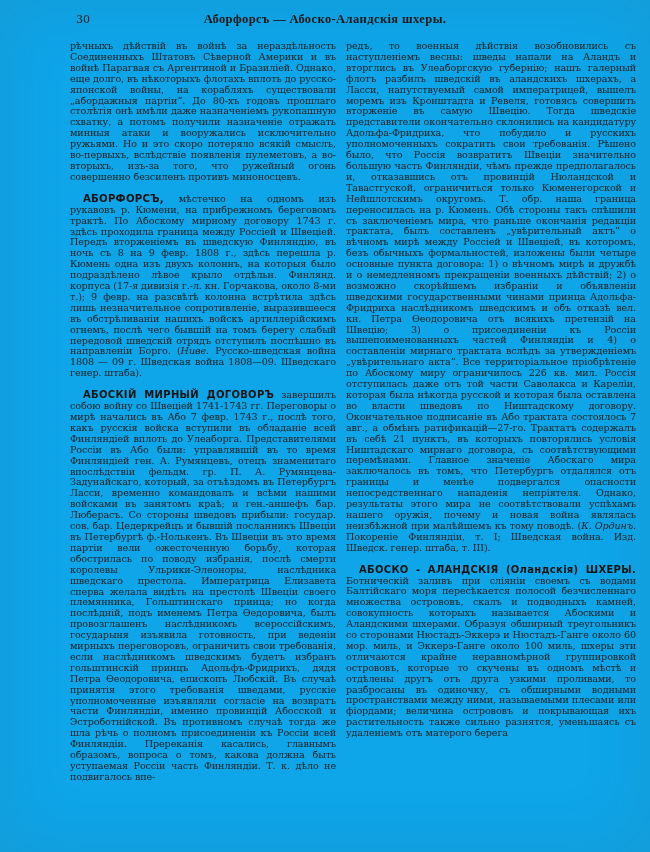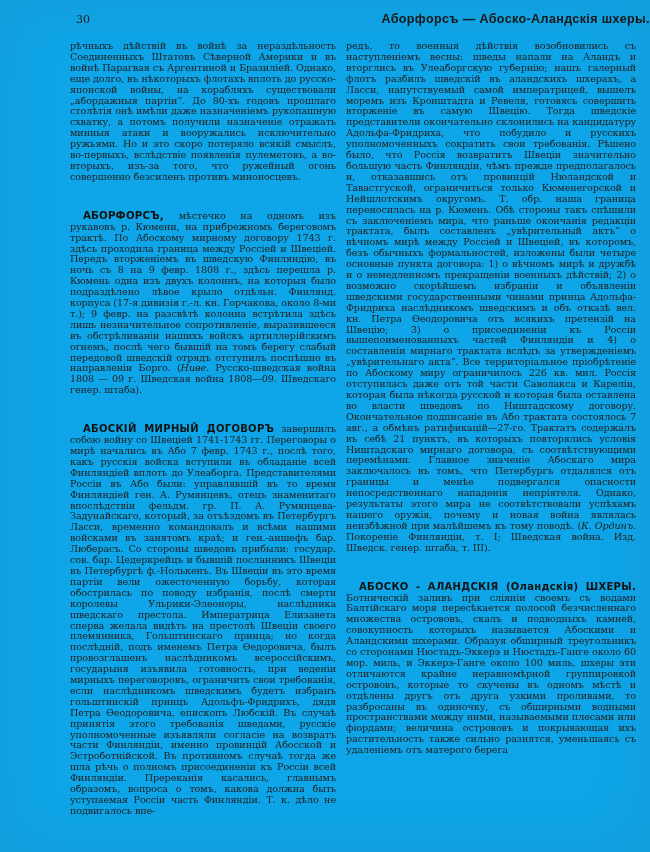--- a/index.html
+++ b/index.html
@@ -31,22 +31,22 @@
     top: 3px;
     font-size: 11px;
     font-family: "DejaVu Serif", serif;
     color: #22211f;
   }
   .runtitle {
     position: absolute;
     left: 0;
     right: 0;
     top: 2px;
-    text-align: right;
-    font-family: Liberation Sans, sans-serif;
+    text-align: center;
+    font-family: Liberation Serif, serif;
     font-weight: bold;
     font-size: 12.5px;
     letter-spacing: 0.4px;
     color: #181715;
   }
   .columns {
     position: absolute;
     top: 41px;
     left: 70px;
     width: 566px;
@@ -65,21 +65,21 @@
   }
   .col-left  { width: 266px; }
   .col-right { width: 290px; }
   .col p {
     margin: 0;
     padding: 0;
   }
   p.cont { text-indent: 0; }
   p.entry {
     text-indent: 13px;
-    margin-top: 28px;
+    margin-top: 11px;
   }
   .hw {
     font-family: "DejaVu Sans", "Liberation Sans", sans-serif;
     font-weight: bold;
     font-style: normal;
     font-size: 10.2px;
     letter-spacing: 0.2px;
     color: #141311;
   }
   .hw-large {

